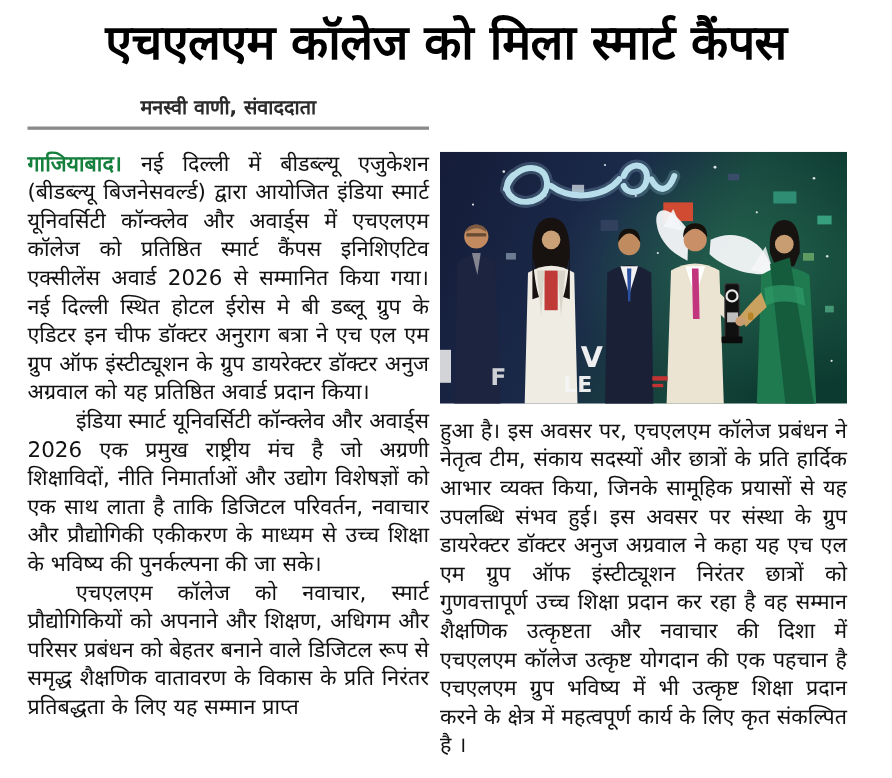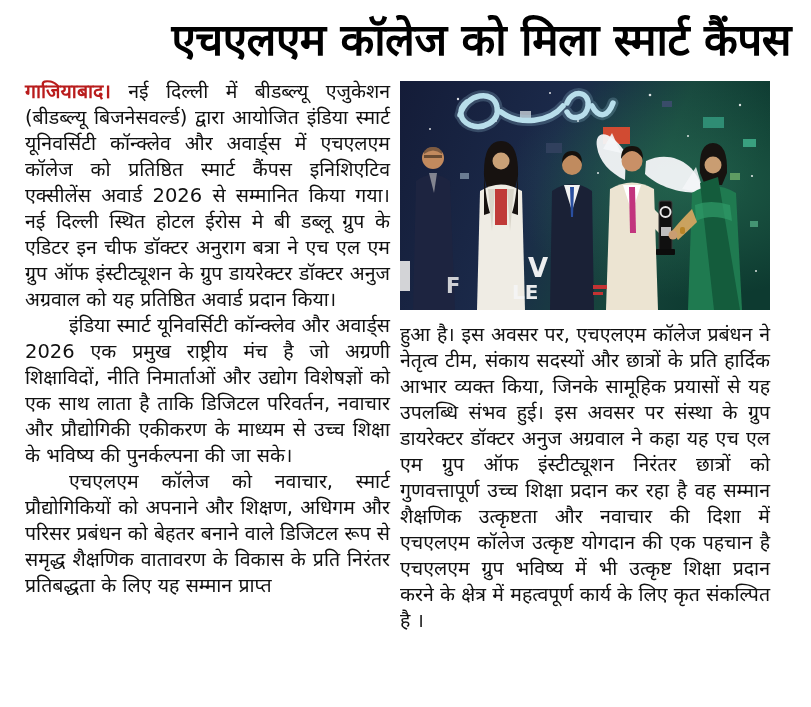--- a/index.html
+++ b/index.html
@@ -6,22 +6,22 @@
   .page{
     position:relative;
     width:811px;height:707px;
     background:#ffffff;
     font-family:"DejaVu Sans","Liberation Sans",sans-serif;
     color:#0a0a0a;
     overflow:hidden;
     box-sizing:border-box;
   }
   .headline{
-    margin:10px 20px 0 20px;
-    text-align:right;
+    margin:10px 20px 16px 20px;
+    text-align:center;
     font-weight:700;
     color:#000;
     line-height:1.35;
   }
   .headline .hl-line{
     display:block;
     font-size:44px;
     letter-spacing:-0.5px;
   }
   .byline-wrap{
@@ -49,38 +49,42 @@
   .col-left{width:365px;flex:0 0 365px;}
   .col-right{width:370px;flex:0 0 370px;}
   .body-text{
     font-size:19.5px;
     line-height:26px;
     text-align:justify;
     color:#111;
   }
   .body-text p{margin:0;}
   .body-text p.indented{text-indent:44px;}
-  .dateline{font-weight:700;color:#b91c1c;}
+  .dateline{font-weight:700;color:#15803d;}
   figure.photo{
     margin:2px 0 12px 0;
     width:370px;
     height:229px;
     line-height:0;
   }
   figure.photo svg{display:block;width:370px;height:229px;}
 </style>
 </head>
 <body>
 
 <div class="page">
 
   <h1 class="headline">
     <span class="hl-line">एचएलएम कॉलेज को मिला स्मार्ट कैंपस</span>
   </h1>
 
+  <div class="byline-wrap">
+    <div class="byline">मनस्वी वाणी, संवाददाता</div>
+    <hr class="byline-rule">
+  </div>
 
   <div class="columns">
 
     <div class="col-left body-text">
       <p><span class="dateline">गाजियाबाद।</span><span> नई दिल्ली में बीडब्ल्यू एजुकेशन (बीडब्ल्यू बिजनेसवर्ल्ड) द्वारा आयोजित इंडिया स्मार्ट यूनिवर्सिटी कॉन्क्लेव और अवार्ड्स में एचएलएम कॉलेज को प्रतिष्ठित स्मार्ट कैंपस इनिशिएटिव एक्सीलेंस अवार्ड 2026 से सम्मानित किया गया। नई दिल्ली स्थित होटल ईरोस मे बी डब्लू ग्रुप के एडिटर इन चीफ डॉक्टर अनुराग बत्रा ने एच एल एम ग्रुप ऑफ इंस्टीट्यूशन के ग्रुप डायरेक्टर डॉक्टर अनुज अग्रवाल को यह प्रतिष्ठित अवार्ड प्रदान किया।</span></p>
       <p class="indented">इंडिया स्मार्ट यूनिवर्सिटी कॉन्क्लेव और अवार्ड्स 2026 एक प्रमुख राष्ट्रीय मंच है जो अग्रणी शिक्षाविदों, नीति निमार्ताओं और उद्योग विशेषज्ञों को एक साथ लाता है ताकि डिजिटल परिवर्तन, नवाचार और प्रौद्योगिकी एकीकरण के माध्यम से उच्च शिक्षा के भविष्य की पुनर्कल्पना की जा सके।</p>
       <p class="indented">एचएलएम कॉलेज को नवाचार, स्मार्ट प्रौद्योगिकियों को अपनाने और शिक्षण, अधिगम और परिसर प्रबंधन को बेहतर बनाने वाले डिजिटल रूप से समृद्ध शैक्षणिक वातावरण के विकास के प्रति निरंतर प्रतिबद्धता के लिए यह सम्मान प्राप्त</p>
     </div>
 
     <div class="col-right">

